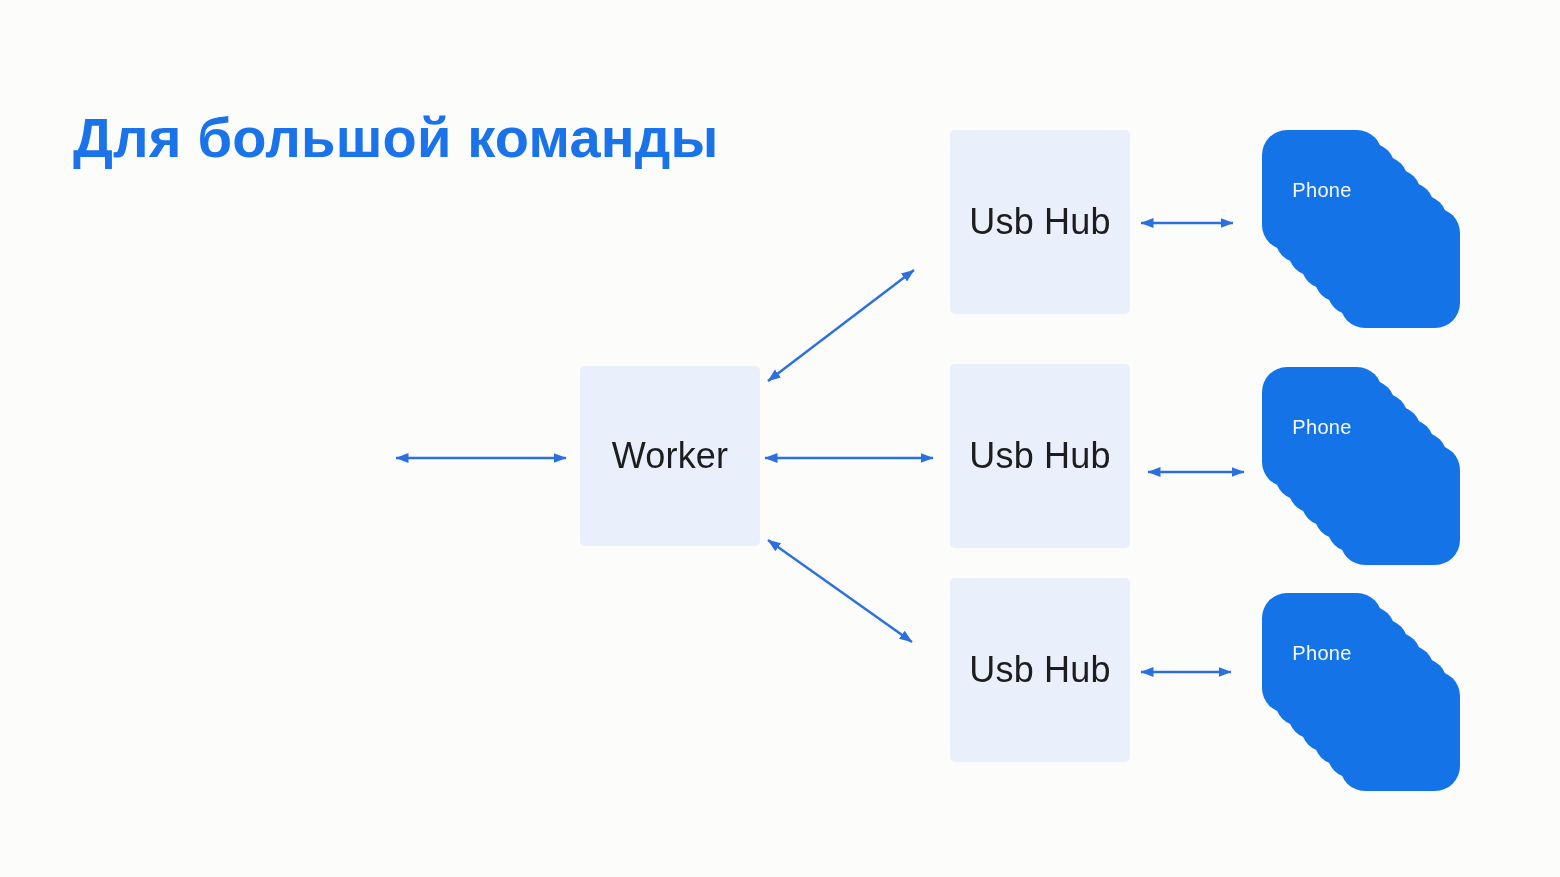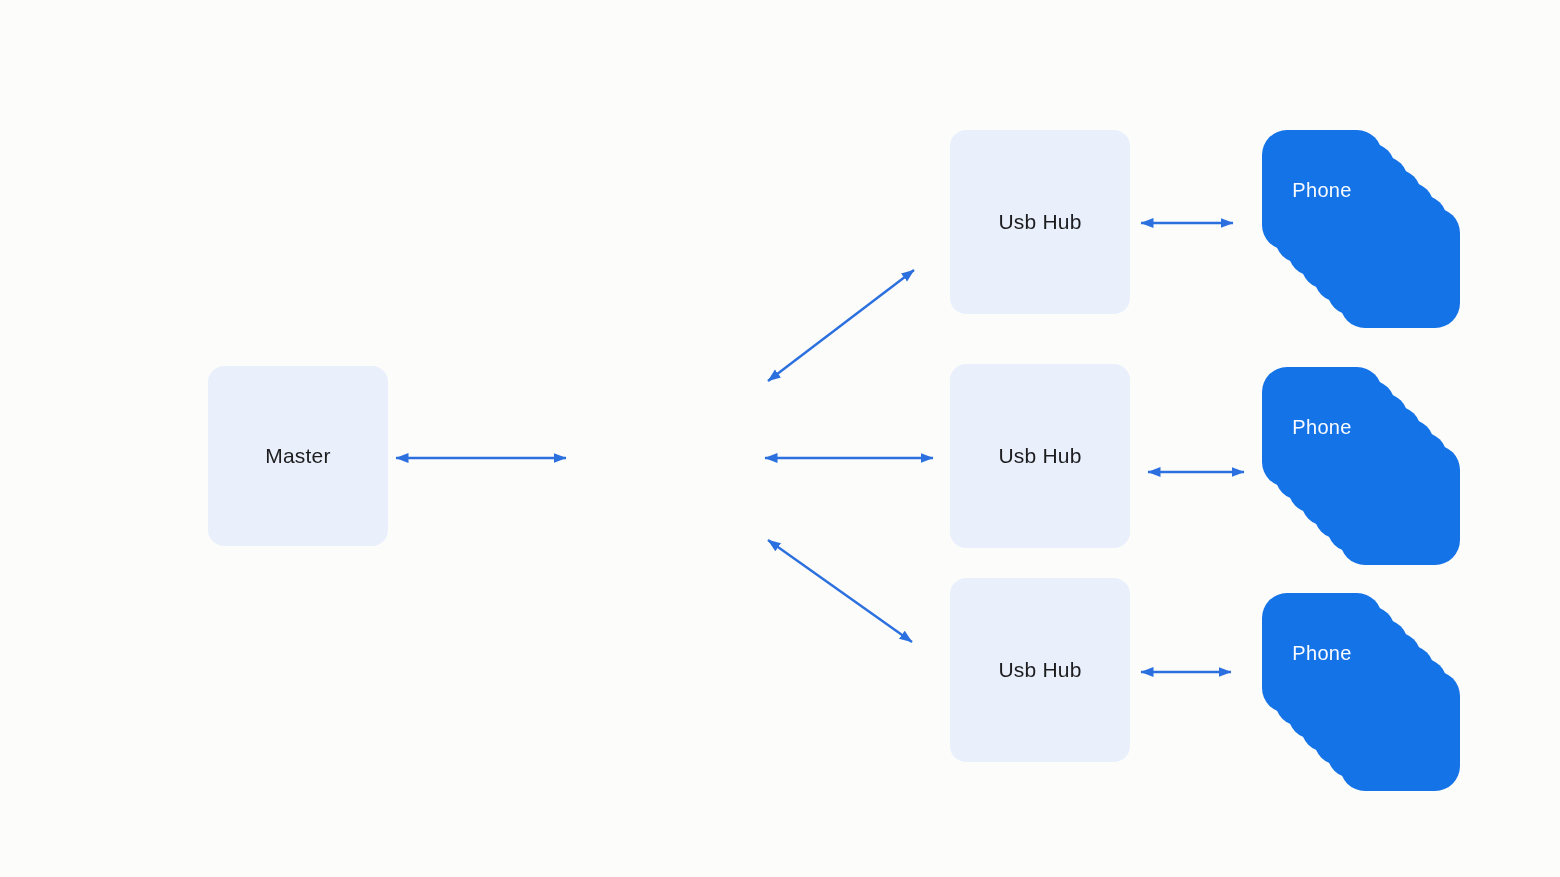--- a/index.html
+++ b/index.html
@@ -26,26 +26,26 @@
     color:var(--title-blue);
     font-size:56px;
     font-weight:700;
     line-height:1.14;
     letter-spacing:0.2px;
   }
   .slide-title span{display:block;}
   .node{
     position:absolute;
     background:var(--box-fill);
-    border-radius:16px;
+    border-radius:5px;
     display:flex;
     align-items:center;
     justify-content:center;
     color:var(--box-text);
-    font-size:21px;
+    font-size:36px;
     font-weight:400;
     letter-spacing:0.2px;
   }
   .node-master{left:208px;top:366px;width:180px;height:180px;}
   .node-worker{left:580px;top:366px;width:180px;height:180px;}
   .node-hub-1{left:950px;top:130px;width:180px;height:184px;}
   .node-hub-2{left:950px;top:364px;width:180px;height:184px;}
   .node-hub-3{left:950px;top:578px;width:180px;height:184px;}
   .phone-stack{
     position:absolute;
@@ -80,26 +80,27 @@
     stroke-width:2.4;
   }
   #arrowhead path{fill:var(--arrow-blue);}
 </style>
 </head>
 <body>
 
 <div class="canvas">
 
   <h1 class="slide-title">
+    <span>Для большой команды</span>
   </h1>
 
-  <div class="node node-master">
-    <span>Master</span>
+
+  <div class="node node-worker">
+    <span>Worker</span>
   </div>
-
 
   <div class="node node-hub-1">
     <span>Usb Hub</span>
   </div>
 
   <div class="node node-hub-2">
     <span>Usb Hub</span>
   </div>
 
   <div class="node node-hub-3">

